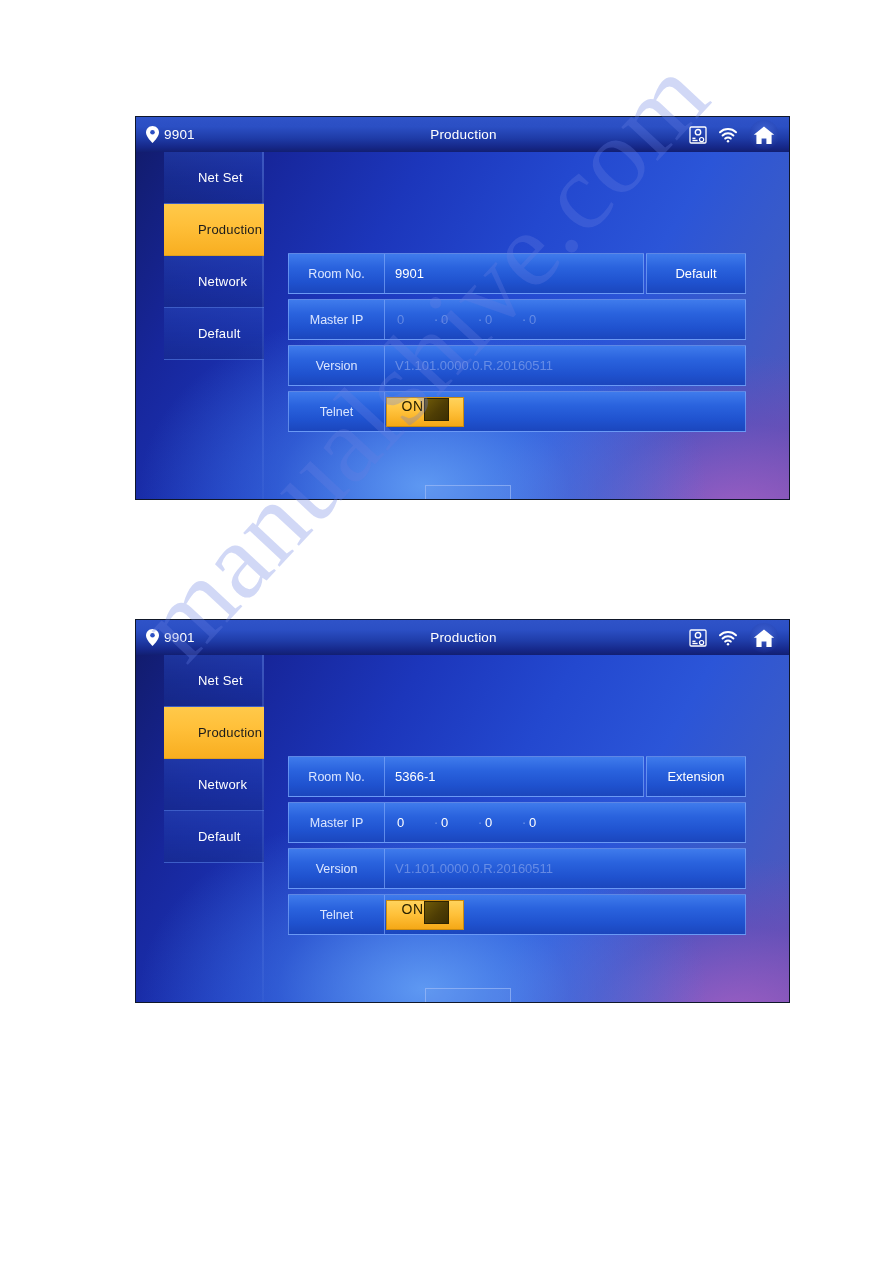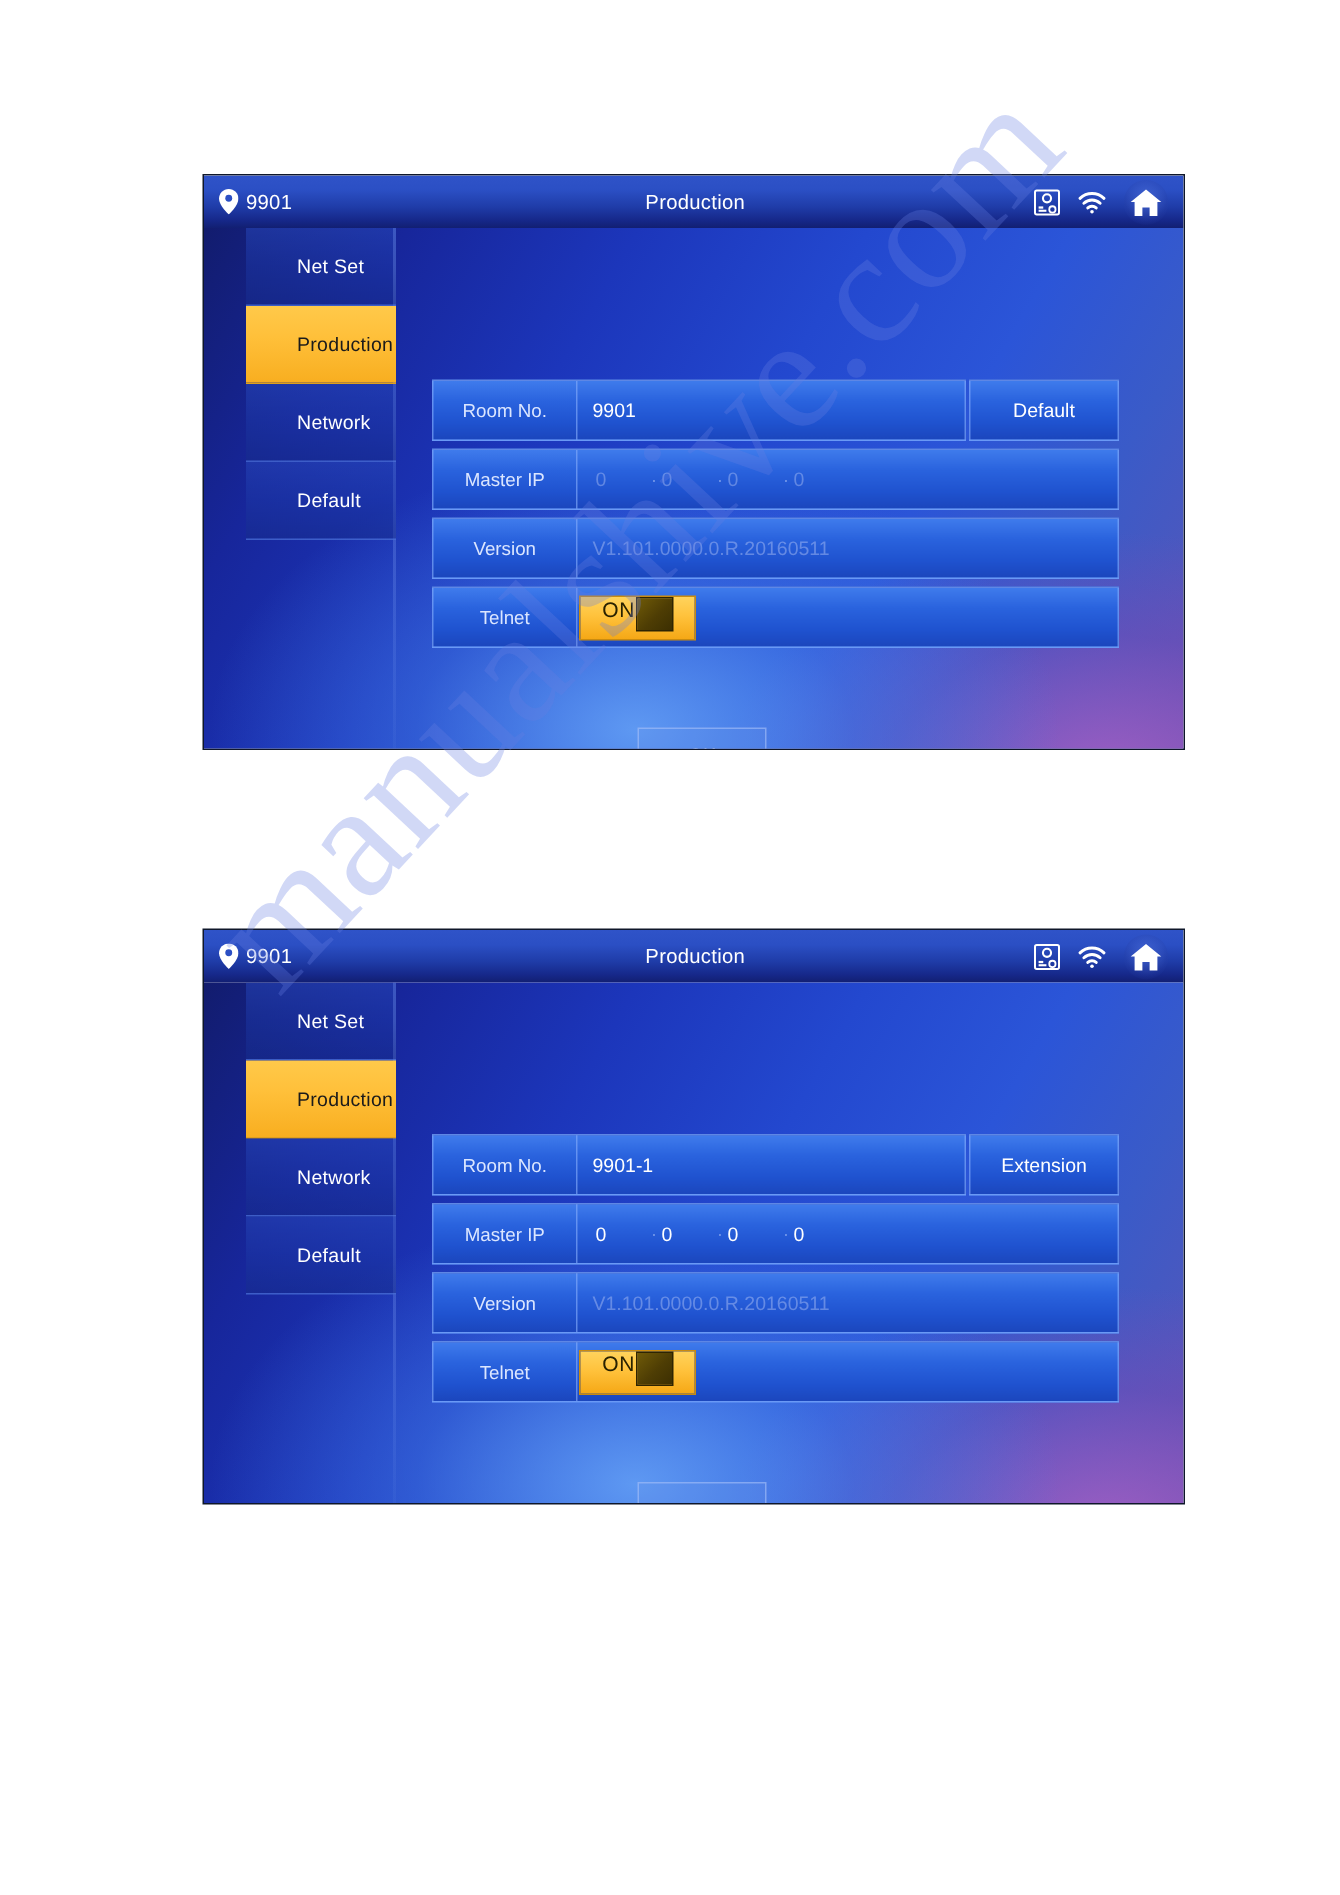--- a/index.html
+++ b/index.html
@@ -409,21 +409,21 @@
       <div class="side-item">
         <span>Default</span>
       </div>
       <div class="side-blank"></div>
     </div>
 
     <div class="form">
 
       <div class="row">
         <div class="cell-label">Room No.</div>
-        <div class="cell-value">9901-1</div>
+        <div class="cell-value">5366-1</div>
         <div class="cell-tag">Extension</div>
       </div>
 
       <div class="row">
         <div class="cell-label">Master IP</div>
         <div class="cell-value ip">
           <span class="ip-seg">0</span>
           <span class="ip-dot">.</span>
           <span class="ip-seg">0</span>
           <span class="ip-dot">.</span>

